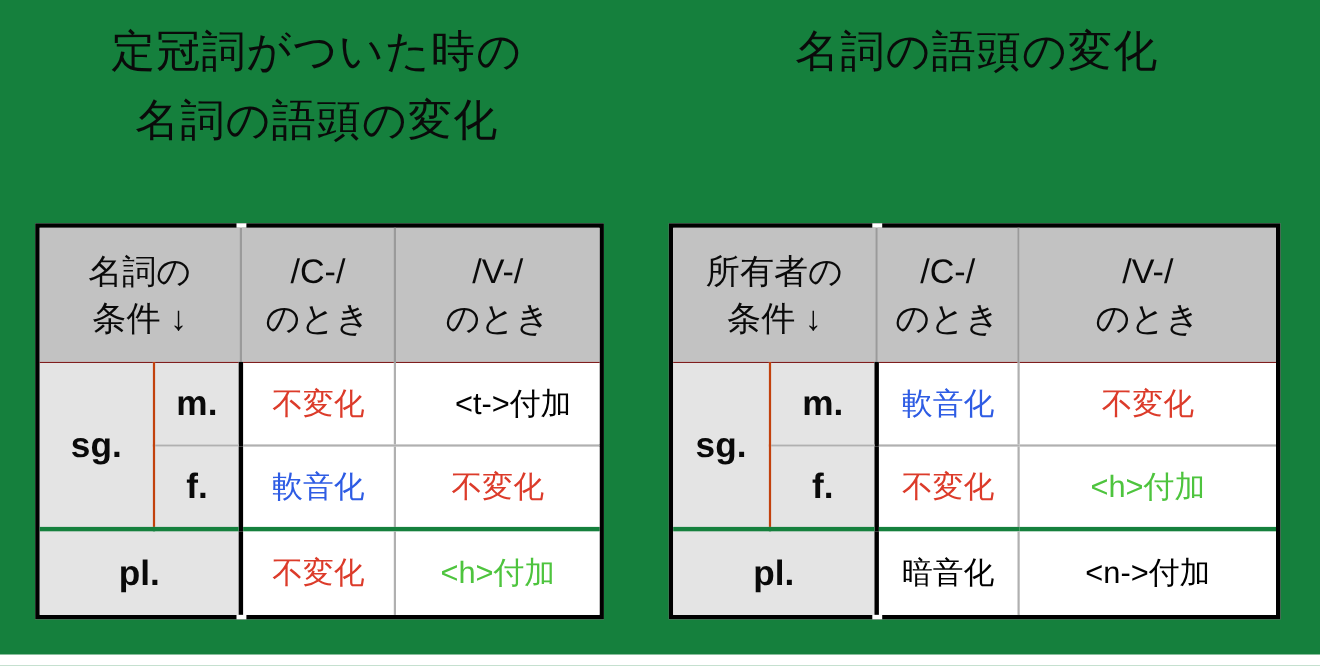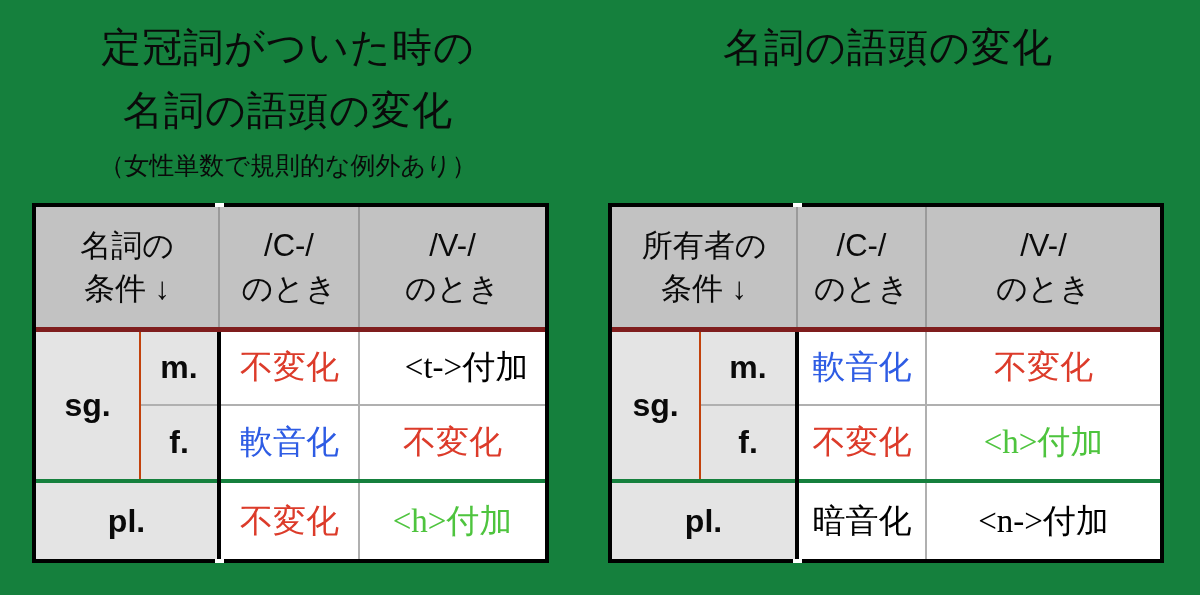--- a/index.html
+++ b/index.html
@@ -26,47 +26,46 @@
 
   table.tbl{border-collapse:collapse;table-layout:fixed;width:100%;height:100%;}
   td{padding:0;margin:0;text-align:center;vertical-align:middle;overflow:hidden;}
 
   tr.hrow{height:122px;}
   tr.r1{height:76px;}
   tr.r2{height:76px;}
 
   .hdr{
     background:#c2c2c2;font-size:31px;line-height:43px;
-    white-space:pre-line;border-bottom:5px solid #7f1d1d;color:#0a0a0a;
+    white-space:pre-line;border-bottom:1px solid #7f1d1d;color:#0a0a0a;
   }
   .hdr.sep{border-left:2px solid #9a9a9a;}
 
   .cond{background:#e4e4e4;font-weight:bold;font-size:32px;color:#0a0a0a;}
   .sgcell{border-right:2px solid #c2410c;}
   .subdiv{border-bottom:2px solid #b0b0b0;}
 
-  .data{background:#fff;font-size:33px;font-family:Liberation Serif, serif;}
+  .data{background:#fff;font-size:28px;}
   .thickl{border-left:4px solid #000;}
   .thinl{border-left:2px solid #b0b0b0;}
   tr.plrow td{border-top:4px solid #15803d;}
 
   
   .notch{position:absolute;width:9px;height:4px;background:#fff;}
   .notch-top{top:-4px;}
   .notch-bot{bottom:-4px;}
 </style>
 </head>
 <body>
 
 <div class="stage">
 
   <div class="title-block tleft">
     <div>定冠詞がついた時の</div>
     <div>名詞の語頭の変化</div>
-    <div class="subtitle">（女性単数で規則的な例外あり）</div>
   </div>
 
   <div class="tblwrap wleft">
     <table class="tbl">
       <colgroup>
         <col style="width:104px">
           <col style="width:79px">
           <col style="width:140px">
           <col>
       </colgroup>

